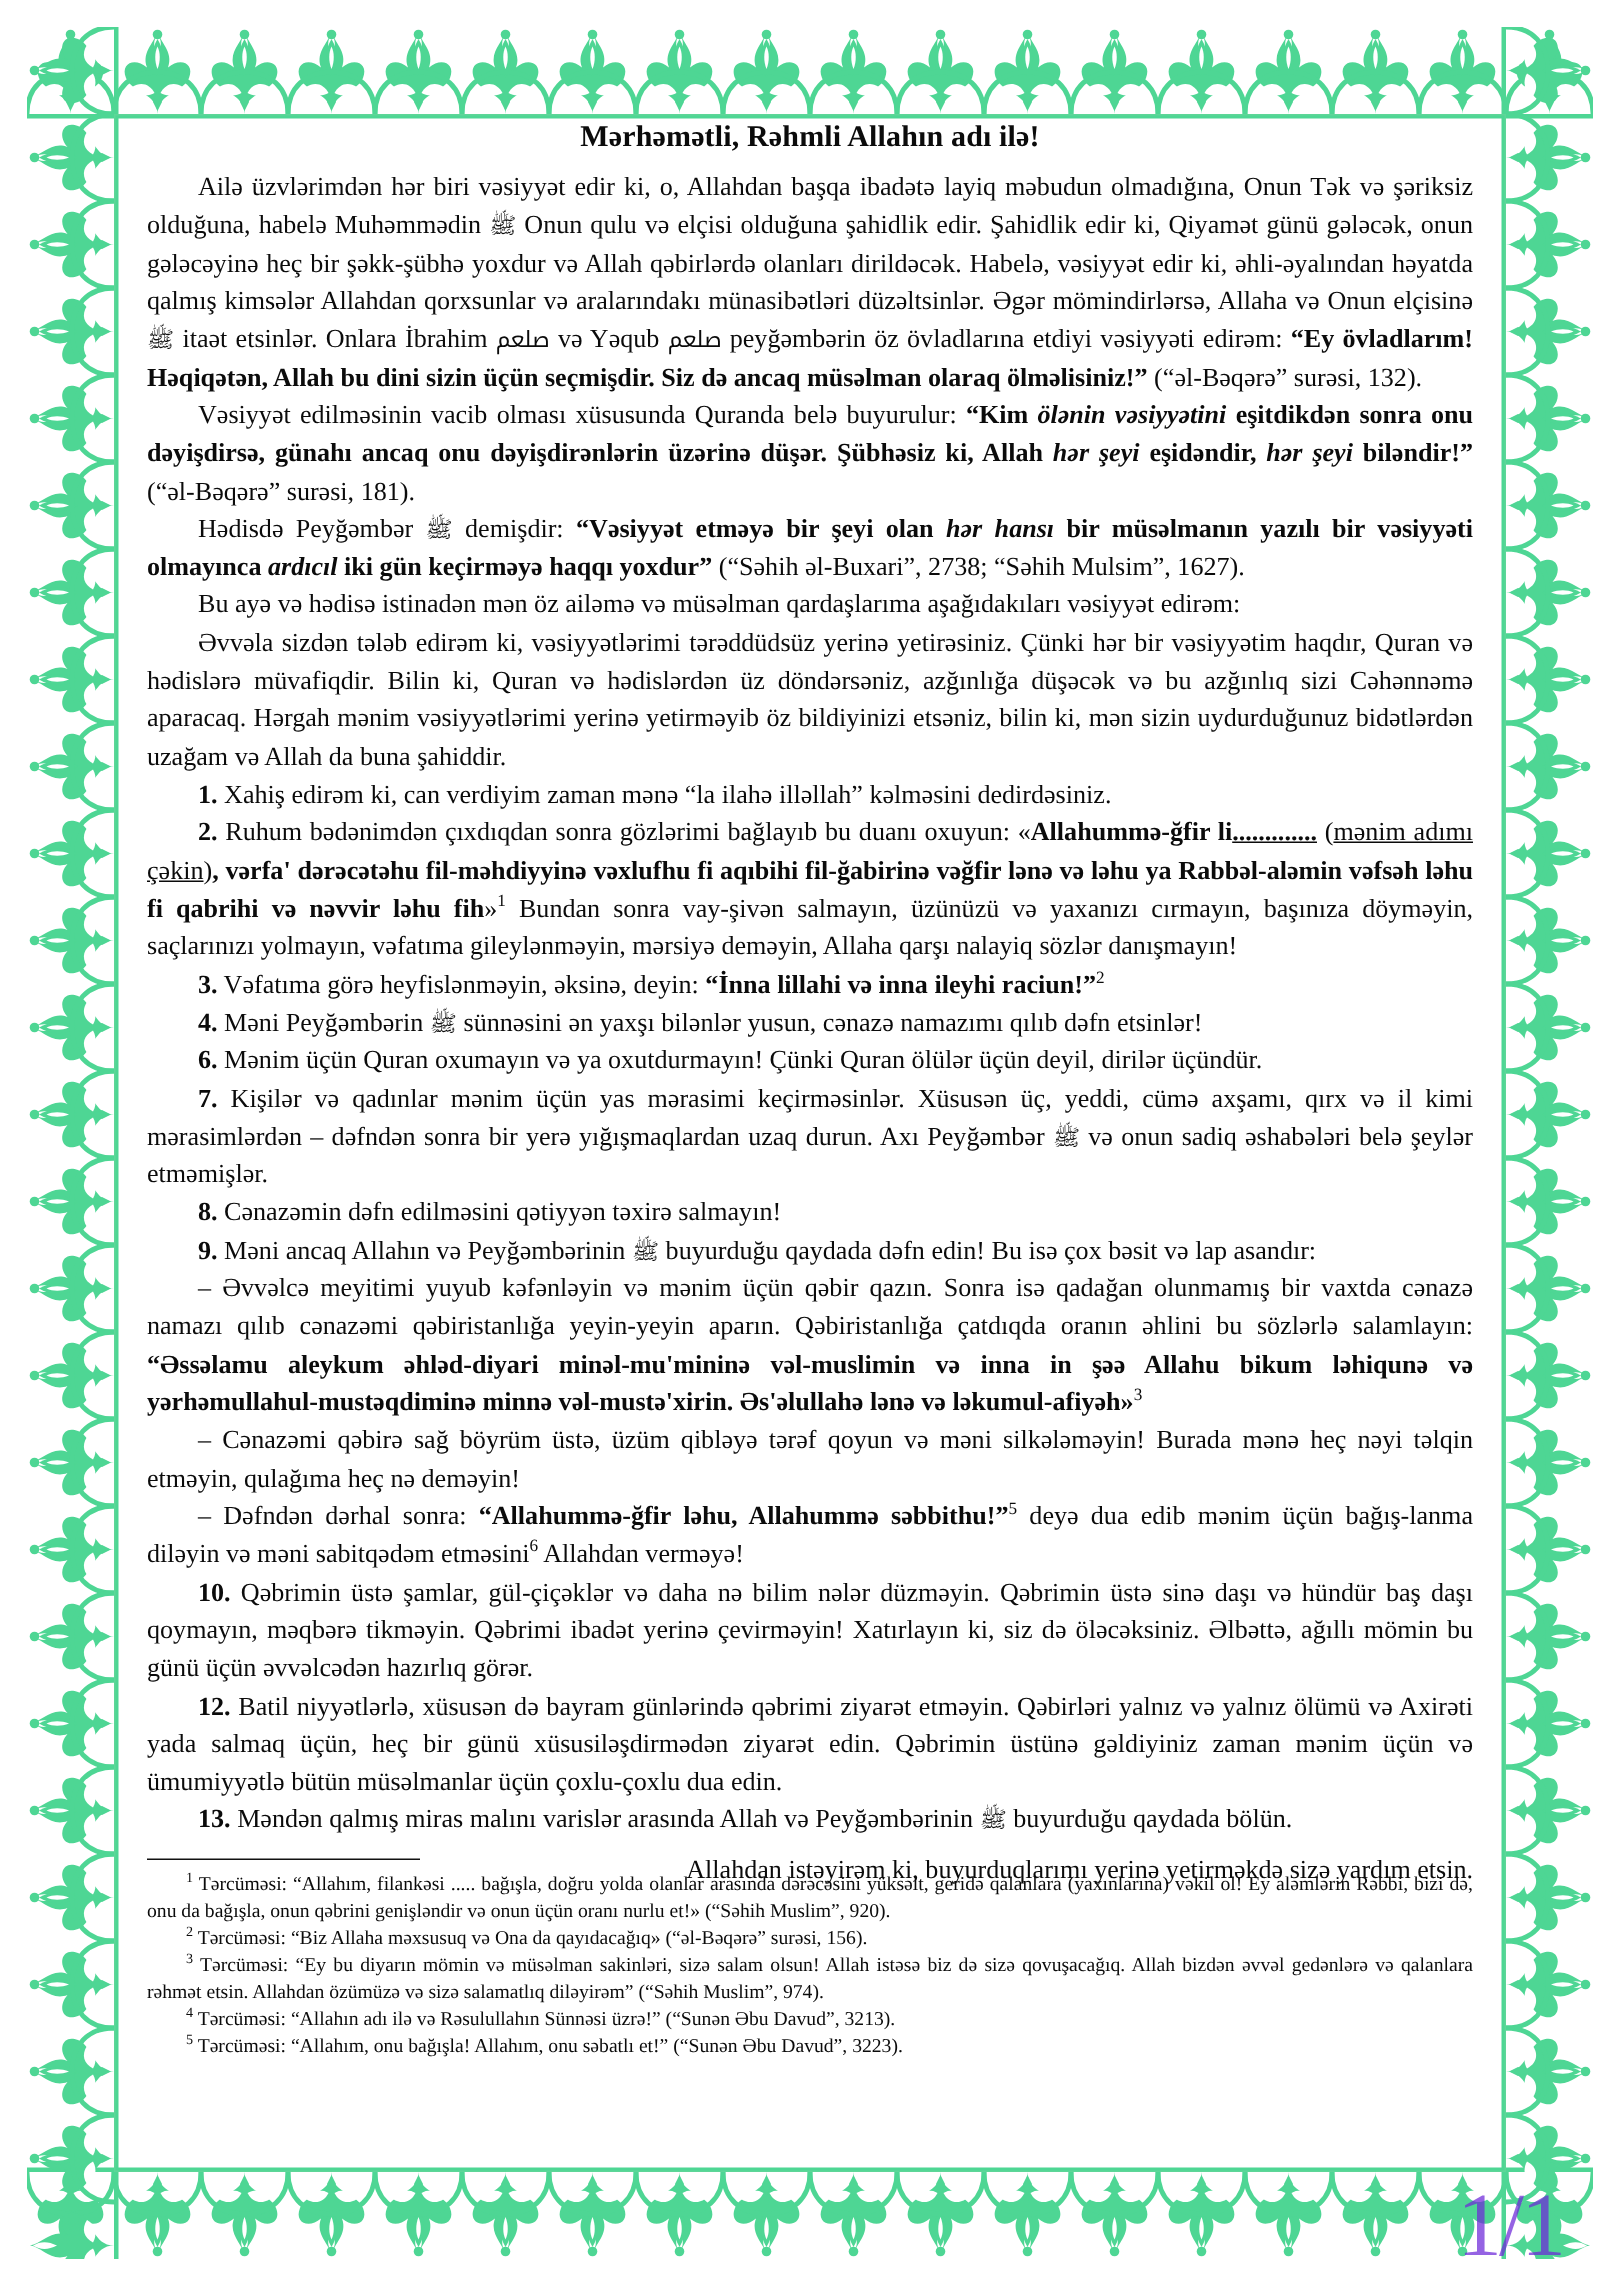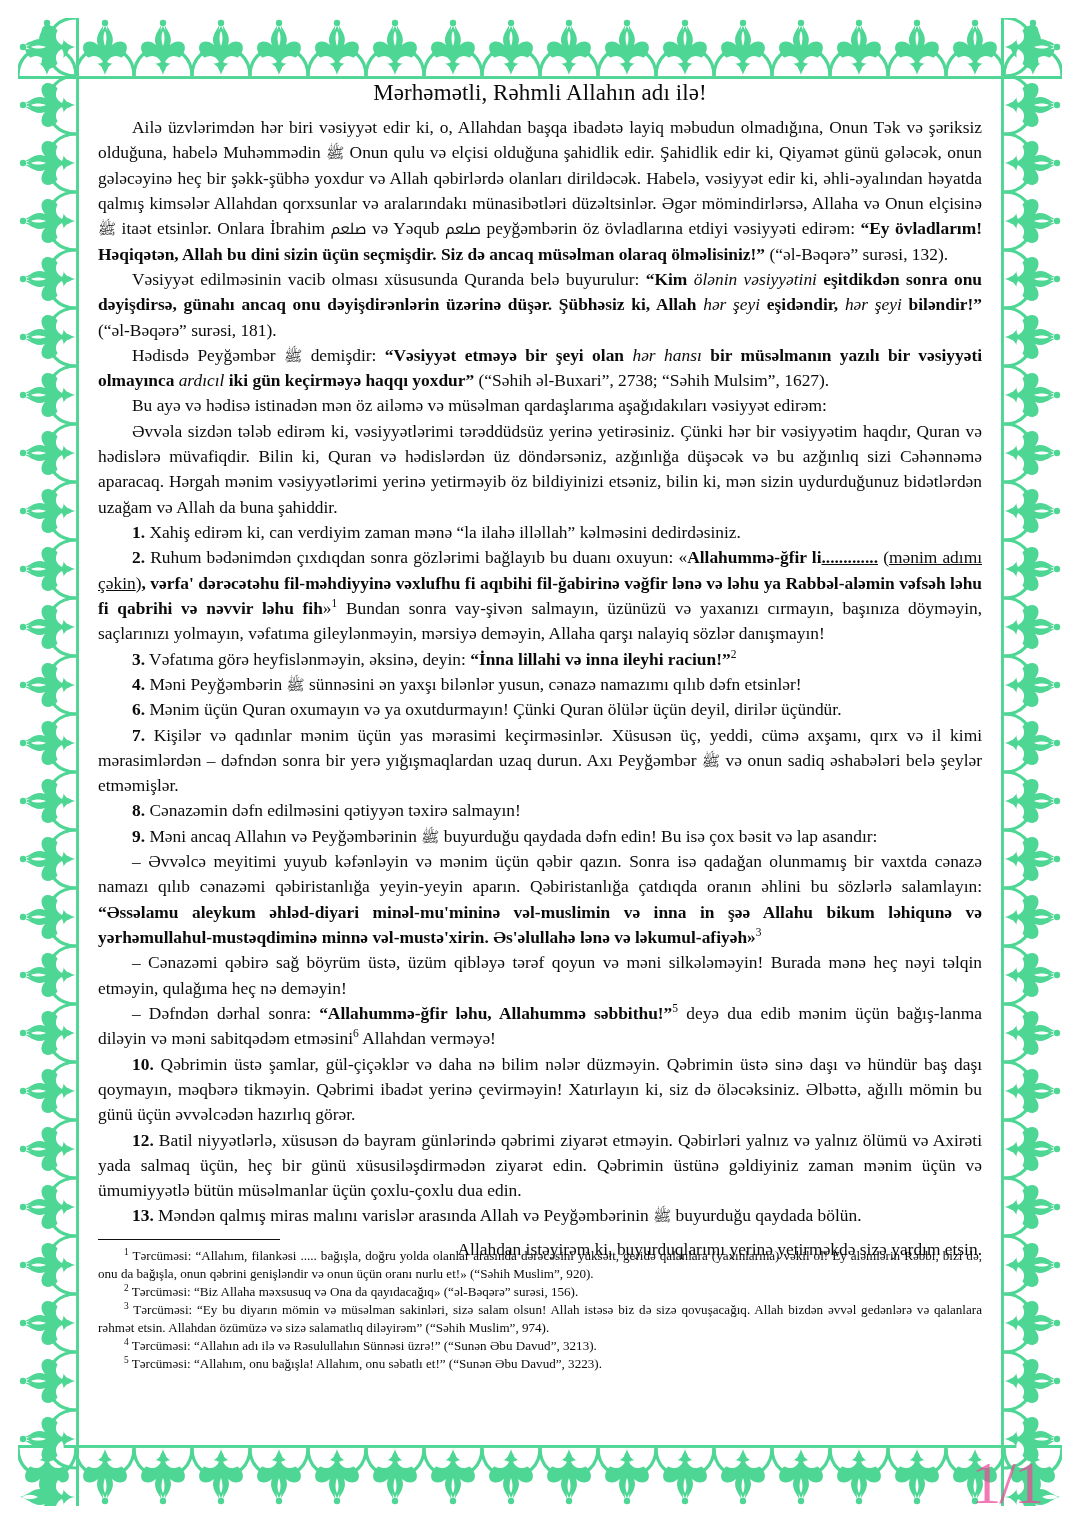--- a/index.html
+++ b/index.html
@@ -51,38 +51,38 @@
   .content {
     position: absolute;
     left: 98px;
     top: 80px;
     width: 884px;
     height: 1370px;
   }
 
   .doc-title {
     text-align: center;
-    font-weight: normal;
-    font-size: 23px;
+    font-weight: bold;
+    font-size: 20px;
     margin: 0 0 9px 0;
     letter-spacing: 0.1px;
   }
 
   p.body {
     margin: 0;
     text-align: justify;
     text-justify: inter-word;
     font-size: 17.4px;
     line-height: 1.455;
     text-indent: 34px;
     hyphens: manual;
   }
 
   .b  { font-weight: bold; }
-  .bi { font-weight: normal; font-style: italic; }
+  .bi { font-weight: bold; font-style: italic; }
   .u  { text-decoration: underline; }
   sup { font-size: 0.66em; line-height: 0; vertical-align: super; }
 
   .closing {
     margin: 10px 0 0 0;
     text-align: right;
     font-weight: normal;
     font-size: 17.4px;
     text-indent: 0;
   }
@@ -109,21 +109,21 @@
     text-indent: 26px;
   }
   p.fn .marker { font-size: 0.72em; vertical-align: super; line-height: 0; }
 
   
   .watermark {
     position: absolute;
     right: 38px;
     bottom: 6px;
     font-size: 60px;
-    color: #ec4899;
+    color: #6d28d9;
     opacity: 0.72;
     font-family: "Liberation Serif", serif;
     letter-spacing: -2px;
     user-select: none;
   }
 
   .arab {
     font-family: "DejaVu Sans", sans-serif;
     font-size: 0.86em;
     letter-spacing: 0;

